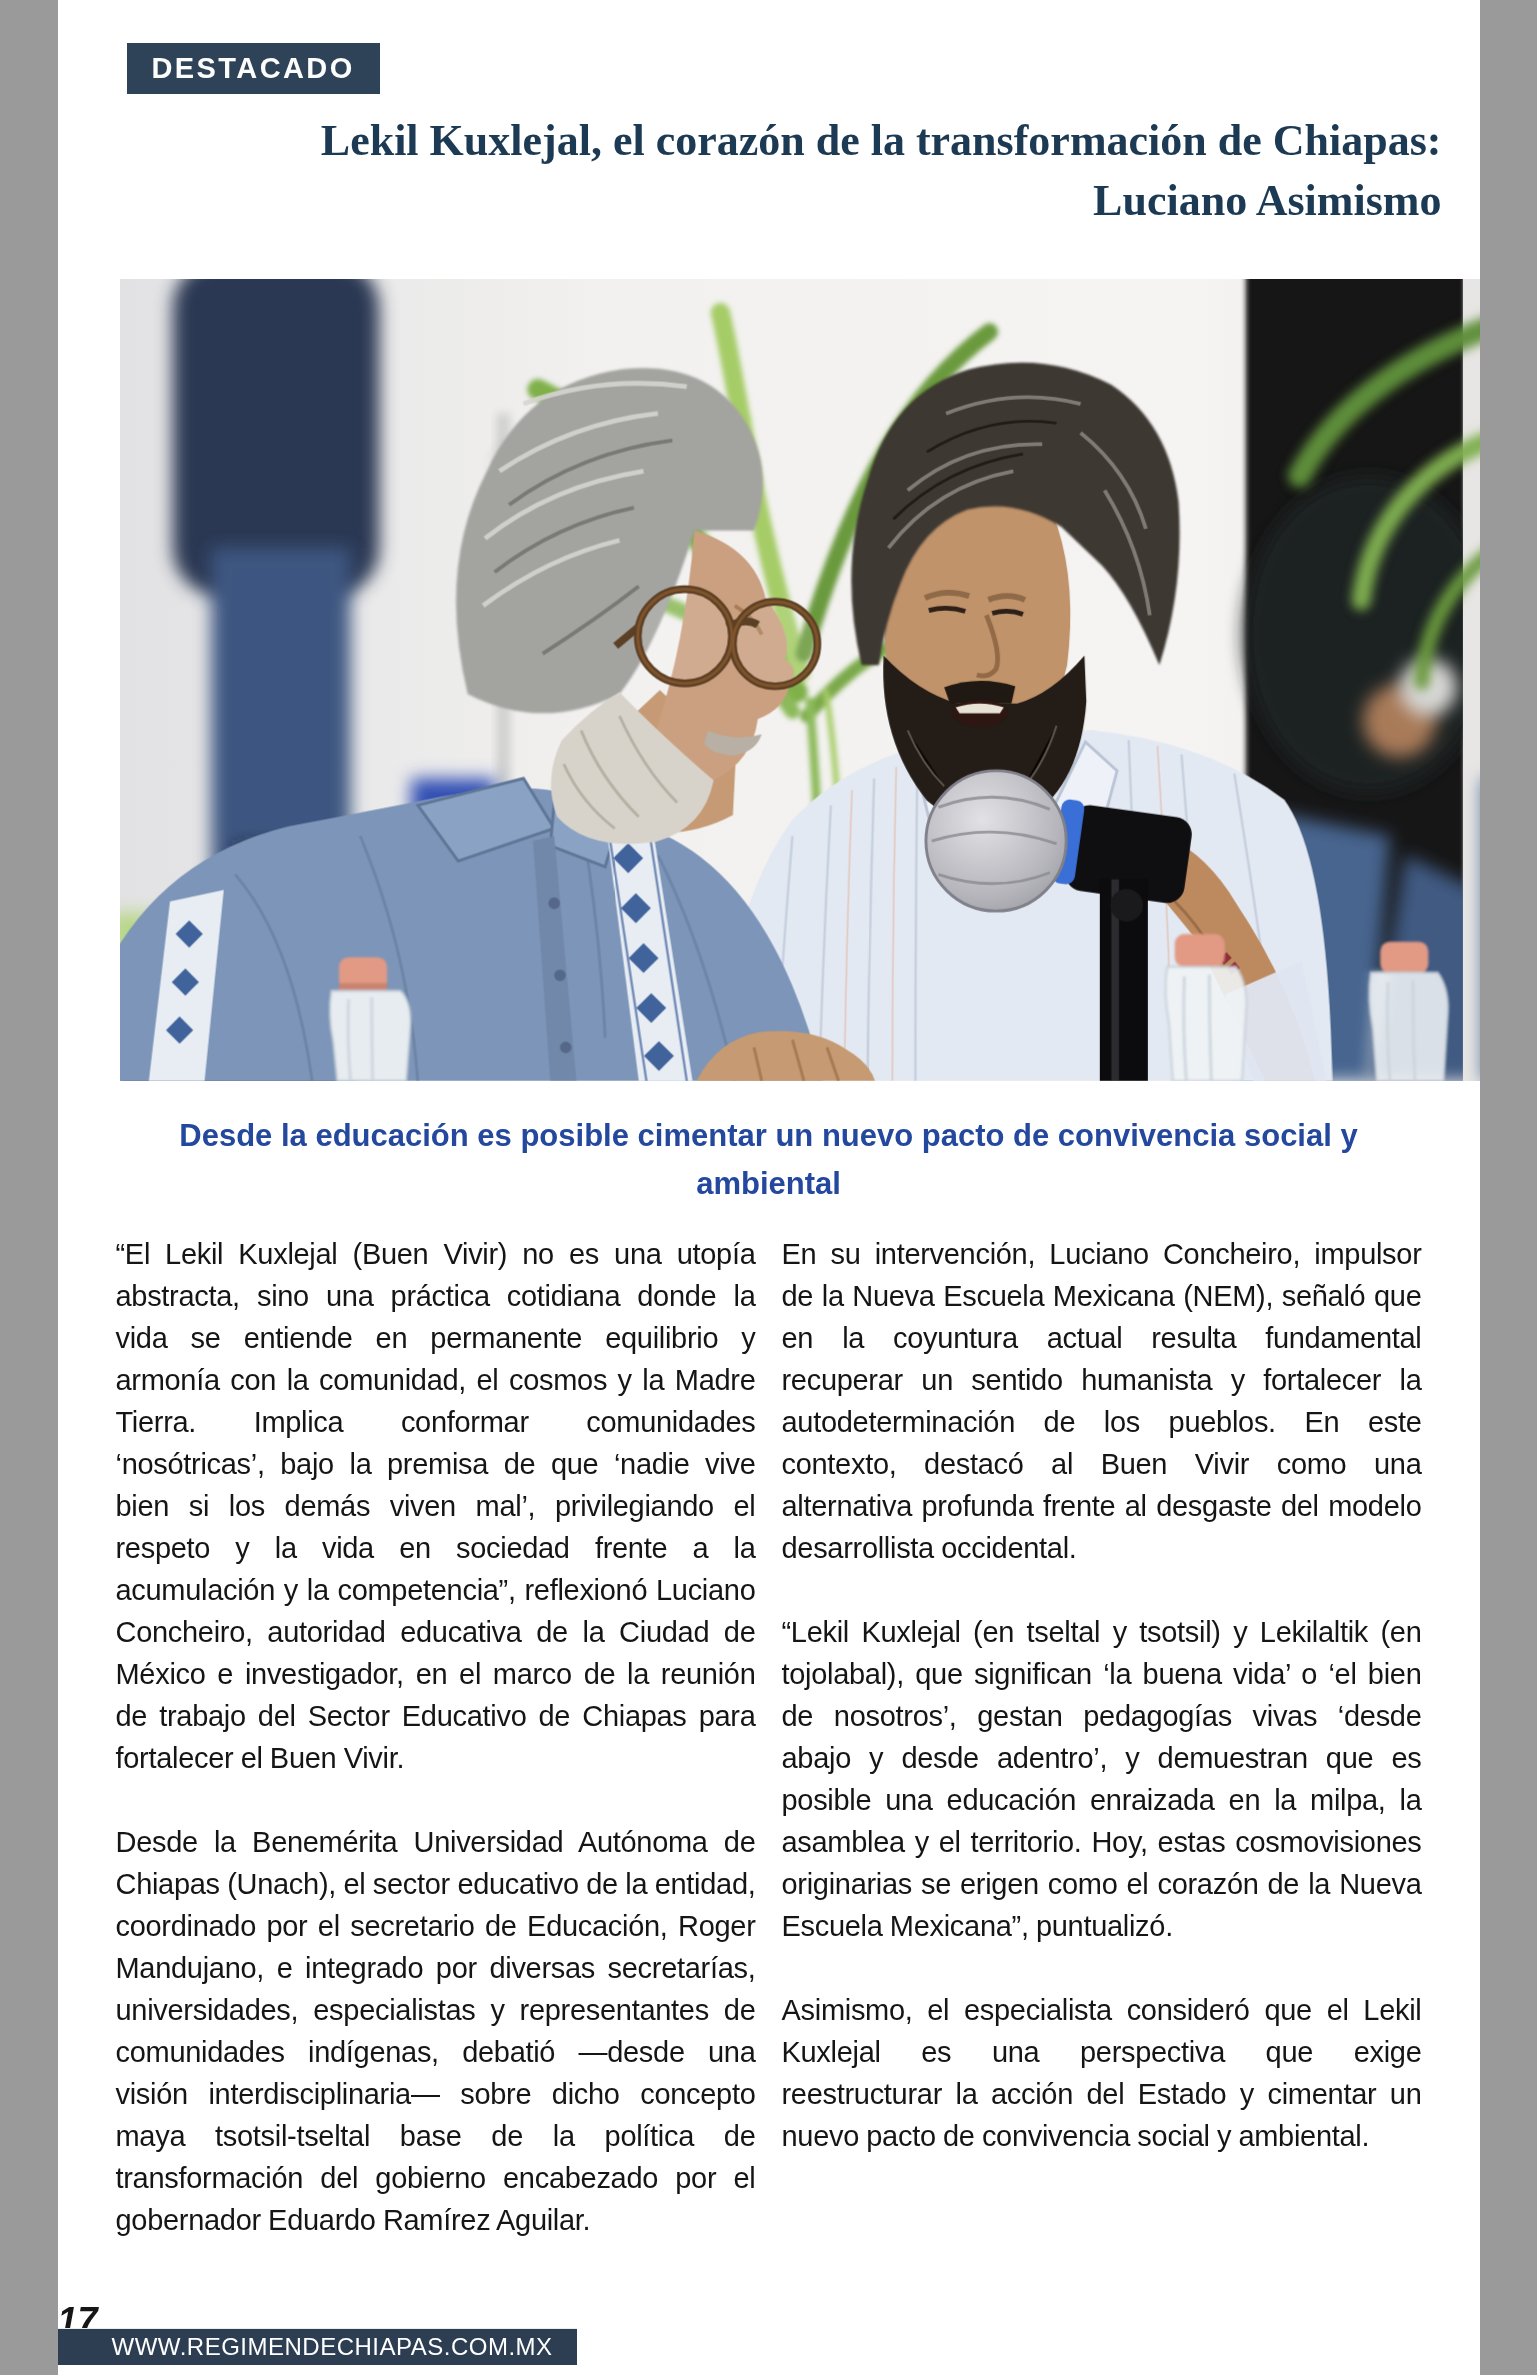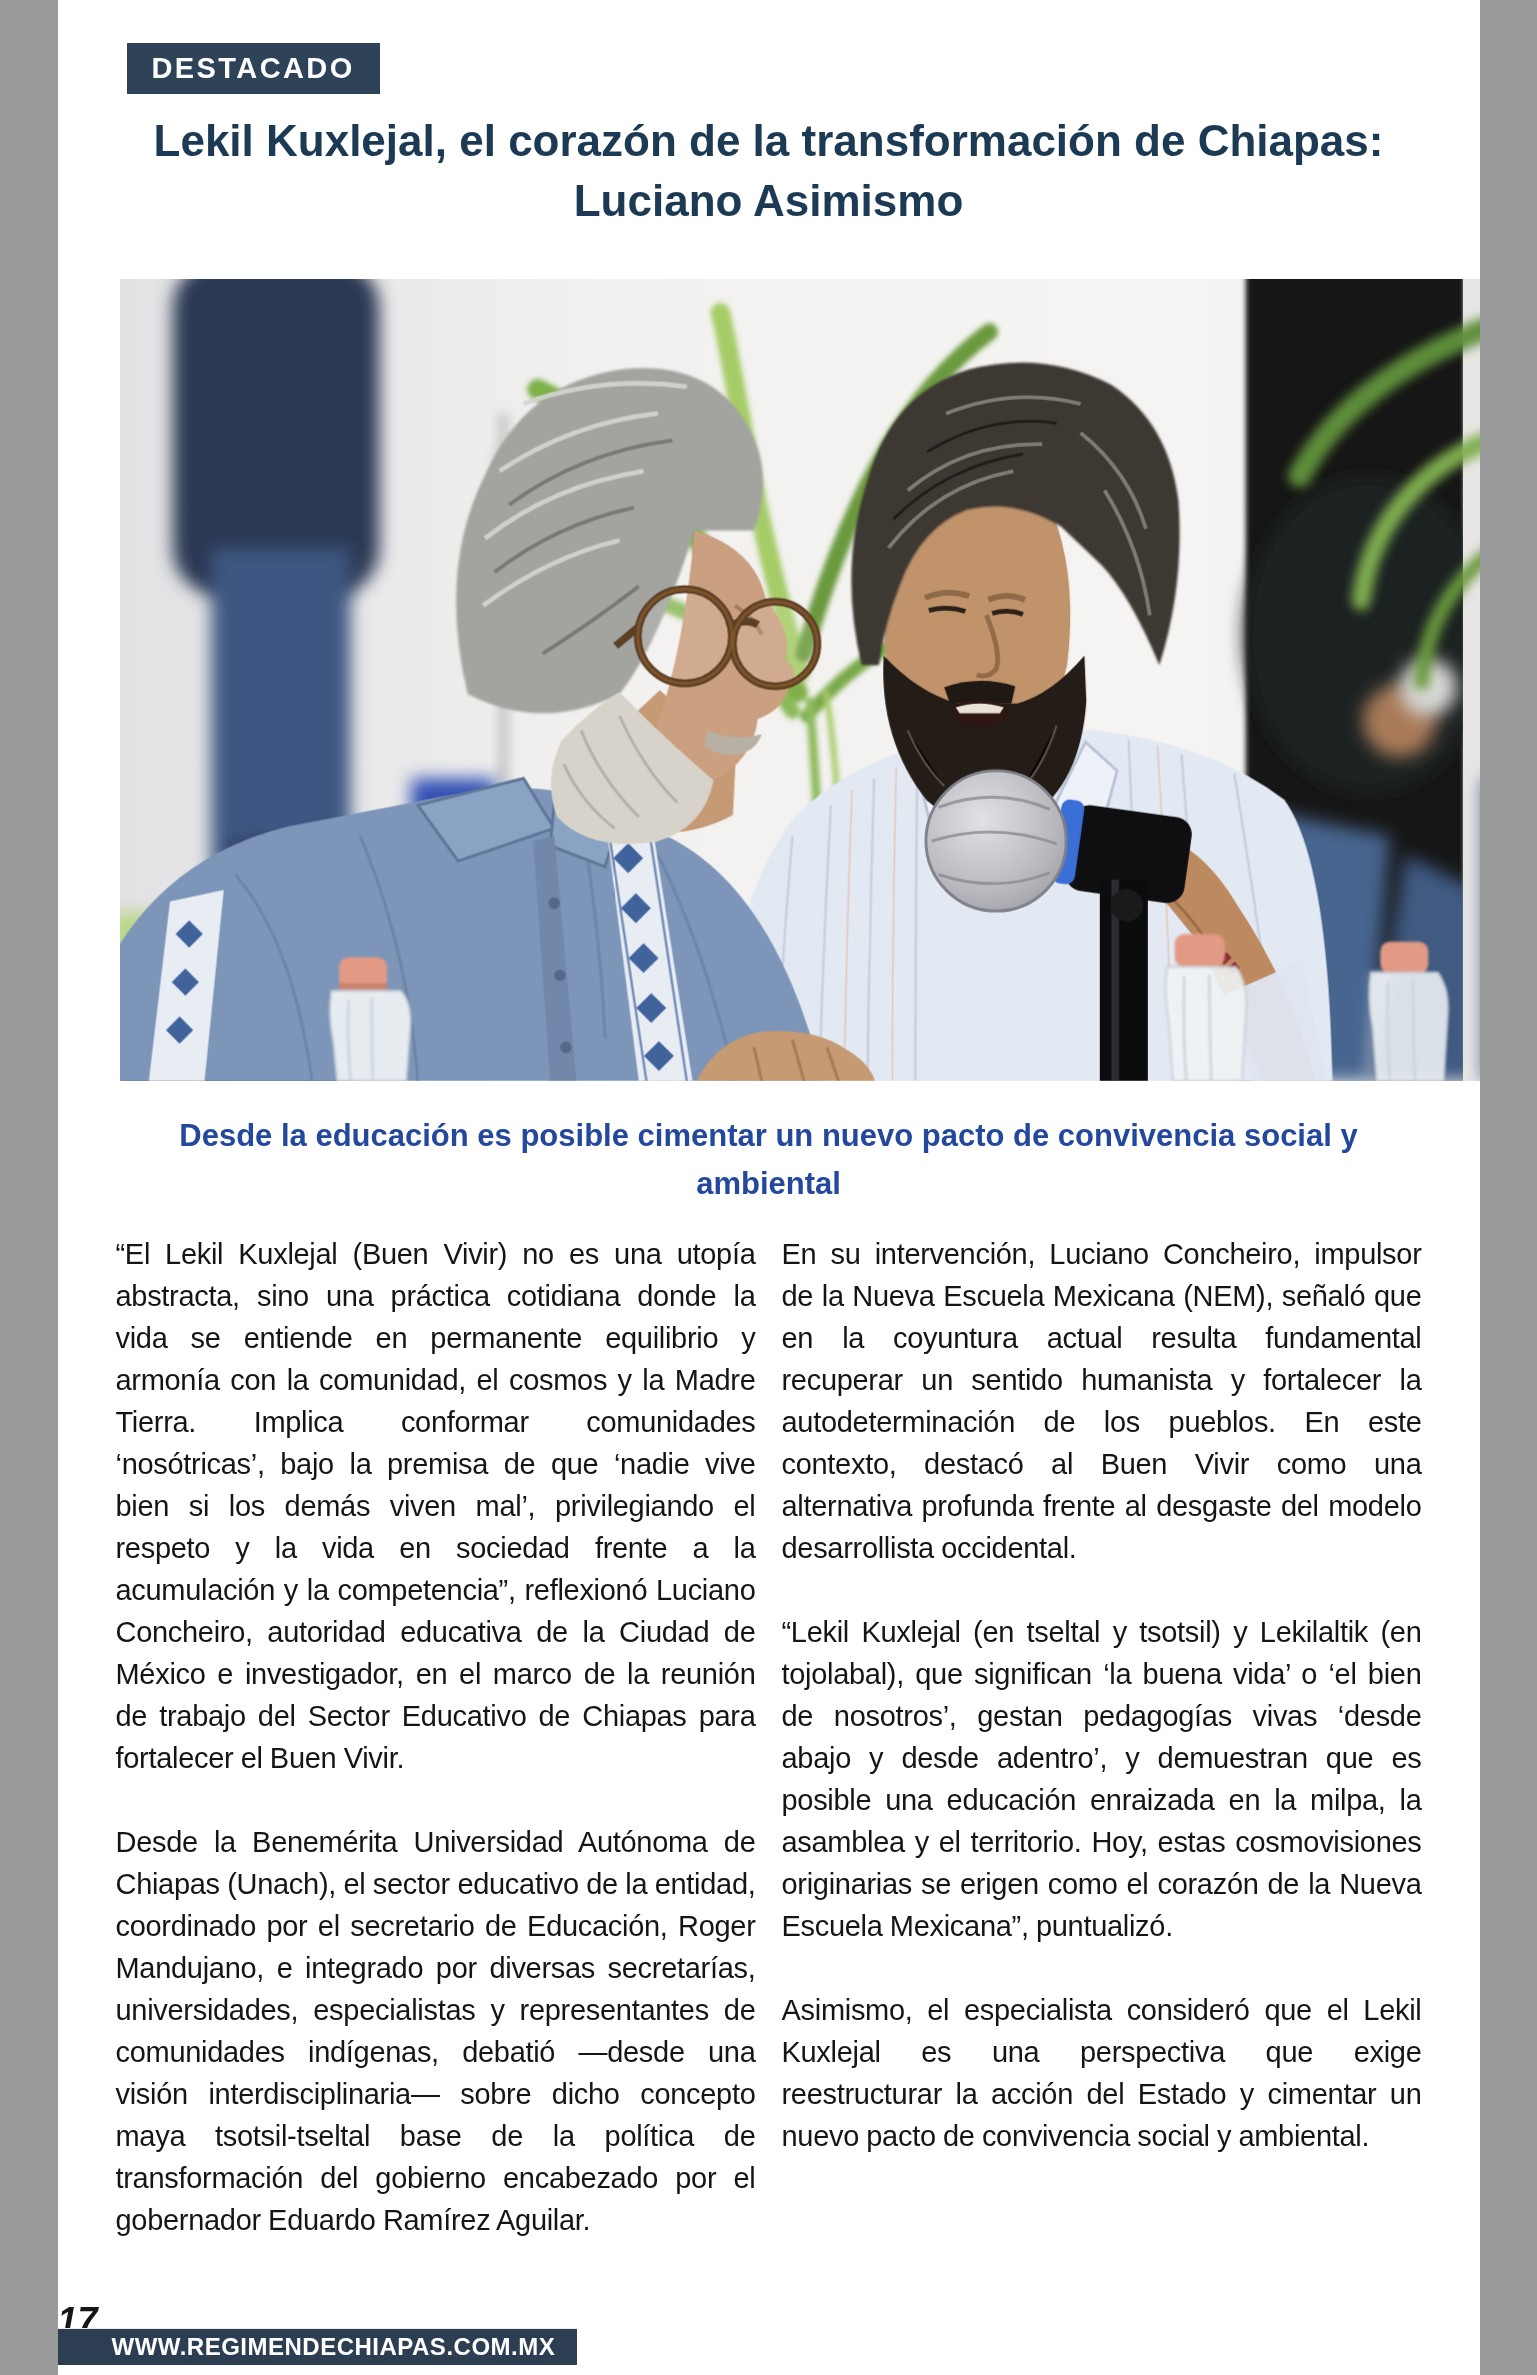--- a/index.html
+++ b/index.html
@@ -13,22 +13,22 @@
   }
   .badge{
     position:absolute;left:69px;top:43px;
     background:#2e4258;color:#fdfdfd;
     font-weight:bold;font-size:29px;letter-spacing:2.4px;
     padding:8.6px 25px 9.6px 25px;
     font-family:"Liberation Sans",sans-serif;
   }
   .headline{
     position:absolute;top:111px;left:38px;right:38px;
-    margin:0;text-align:center;
-    font-family:Liberation Sans, sans-serif;
+    margin:0;text-align:right;
+    font-family:Liberation Serif, serif;
     font-weight:bold;color:#1d3a54;
     font-size:44px;line-height:60px;
   }
   .photo{
     position:absolute;left:62px;top:279px;
     width:1414px;height:802px;margin:0;
     overflow:hidden;background:#ececec;
   }
   .photo svg{display:block;width:100%;height:100%;}
   .caption{
@@ -59,21 +59,21 @@
   }
   .footer-bar{
     position:absolute;left:0;bottom:10.6px;
     width:519px;height:37px;
     background:#2d3e53;
     display:flex;align-items:center;
     padding-left:54px;box-sizing:border-box;
     border-top:1.9px solid #e8ecf1;
   }
   .footer-bar span{
-    color:#ffffff;font-weight:bold;font-size:24px;letter-spacing:0.5px;
+    color:#ffffff;font-weight:normal;font-size:24px;letter-spacing:0.5px;
   }
 </style>
 </head>
 <body>
 
 <div class="page">
 
   <div class="badge">
     <span>DESTACADO</span>
   </div>

